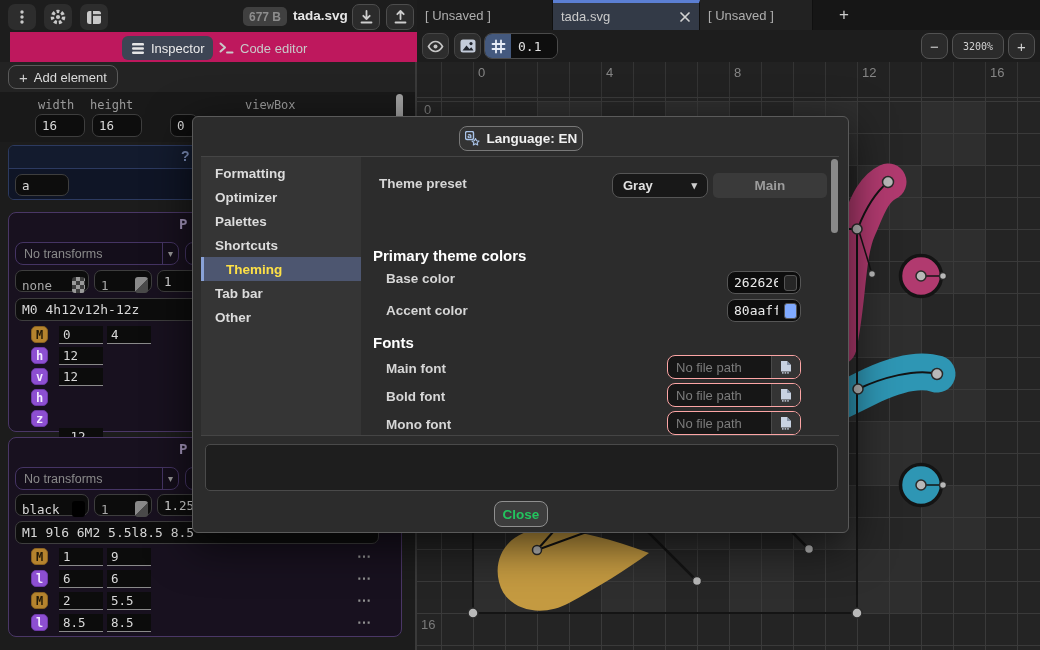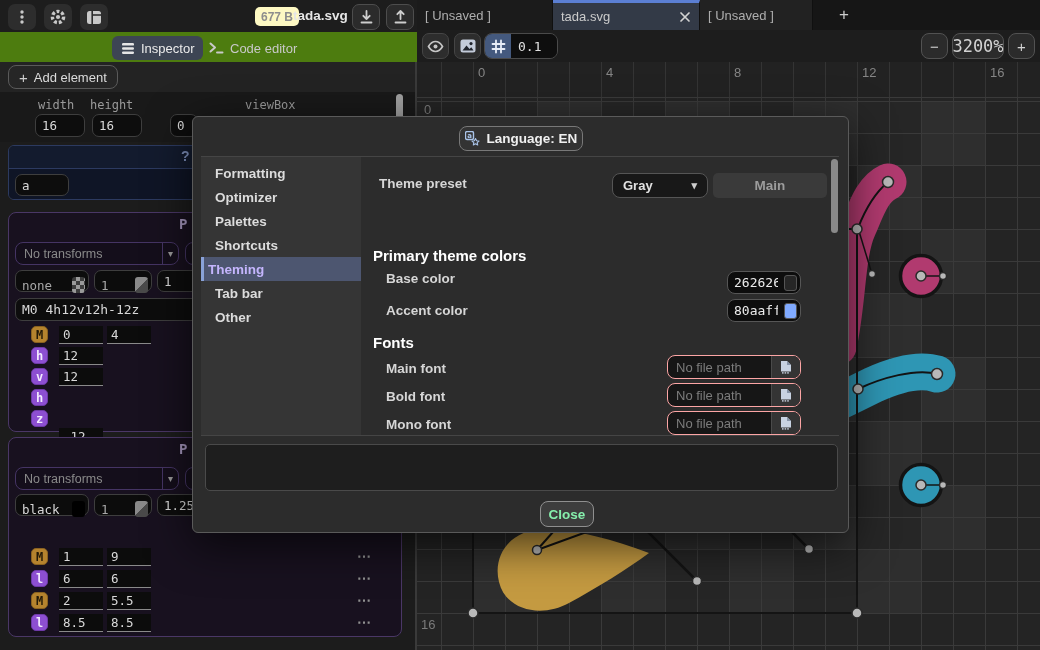--- a/index.html
+++ b/index.html
@@ -4,21 +4,21 @@
 <style>
   * { box-sizing: border-box; margin: 0; padding: 0; }
   html,body { width:1040px; height:650px; overflow:hidden; }
   body { background:#191919; font-family:"Liberation Sans",sans-serif; color:#d8d8d8; }
   .abs { position:absolute; }
   #app { position:relative; width:1040px; height:650px; background:#1d1d1d; }
   .mono { font-family:"DejaVu Sans Mono",monospace; }
 
   
   .iconbtn { background:#2d2d2d; border-radius:7px; display:flex; align-items:center; justify-content:center; }
-  .sizebadge { background:#fef9c3; border-radius:5px; color:#8d8d8d; font-weight:bold; font-size:12px; display:flex; align-items:center; justify-content:center;margin-left:12px; }
+  .sizebadge { background:#404040; border-radius:5px; color:#8d8d8d; font-weight:bold; font-size:12px; display:flex; align-items:center; justify-content:center; }
   .filename { color:#e6e6e6; font-size:13.5px; font-weight:bold; }
 
   .paneltab { display:flex; align-items:center; gap:6px; font-size:13px; color:#c9c9c9; padding:0 9px; height:24px; border-radius:6px; }
   .paneltab.active { background:#3d4554; color:#ececec; }
 
   
   .tabsbar { background:#161616; }
   .doctab { position:absolute; top:0; height:30px; display:flex; align-items:center; padding:0 8px; font-size:13px; color:#aeaeae; background:#1e1e1e; border-right:1px solid #101010; }
   .doctab.active { background:#333a47; border-top:3px solid #5b7fd4; color:#cbcbcb; }
 
@@ -54,34 +54,34 @@
   .rlabel { position:absolute; top:3px; color:#858585; font-size:13px; }
   .vlabel { position:absolute; color:#7a7a7a; font-size:13px; }
   .gridlayer { background-image:linear-gradient(to right,#3a3a3a 1px,transparent 1px),linear-gradient(to bottom,#3a3a3a 1px,transparent 1px); background-size:32px 32px; background-position:24px 3px; }
   .vbchecker { background:repeating-conic-gradient(#2e2e2e 0% 25%, #262626 0% 50%); background-size:128px 128px; }
 
   
   .modal { background:#2c2c2c; border:1px solid #5a5a5a; border-radius:6px; box-shadow:0 12px 45px rgba(0,0,0,.65); }
   .langbtn { background:#333333; border:1px solid #787878; border-radius:8px; color:#f0f0f0; font-size:13.5px; font-weight:bold; display:flex; align-items:center; gap:7px; justify-content:center; }
   .mnav { background:#353535; }
   .mnav-item { position:absolute; left:0; width:160px; height:24px; display:flex; align-items:center; padding-left:14px; font-size:13.5px; font-weight:bold; color:#dcdcdc; }
-  .mnav-item.selected { background:#4d5670; border-left:3px solid #89a2d8; color:#c4b5fd; padding-left:4px; }
+  .mnav-item.selected { background:#4d5670; border-left:3px solid #89a2d8; color:#fde047; padding-left:22px; }
   .mheading { color:#ffffff; font-size:15px; font-weight:bold; }
   .mlabel { color:#d6d6d6; font-size:13.5px; font-weight:bold; }
   .mselect { background:#181818; border:1px solid #555555; border-radius:8px; color:#e2e2e2; font-size:13px; font-weight:bold; display:flex; align-items:center; justify-content:space-between; padding:0 10px; }
   .applybtn { background:#3a3a3a; border:none; border-radius:5px; color:#9c9c9c; font-size:13.5px; font-weight:bold; }
   .hexgroup { border:1px solid #565656; border-radius:8px; background:#0d0d0d; display:flex; align-items:center; padding:0 3px 0 0; }
   .hexgroup input { flex:1; min-width:0; background:transparent; border:none; outline:none; color:#ececec; font-family:"DejaVu Sans Mono",monospace; font-size:13px; padding:0 6px; }
   .hexswatch { width:13px; height:16px; border-radius:3px; border:1px solid #555; }
   .filegroup { border:1px solid #fca5a5; border-radius:8px; background:#161616; display:flex; align-items:stretch; overflow:hidden; }
   .filegroup input { flex:1; min-width:0; background:transparent; border:none; outline:none; color:#e0e0e0; font-size:13px; padding:0 8px; }
   .filegroup input::placeholder { color:#7c7c7c; }
   .filebtn { width:29px; background:#343434; border-left:1px solid #4a4a4a; display:flex; align-items:center; justify-content:center; }
   .descbox { background:#1e1e1e; border:1px solid #4a4a4a; border-radius:5px; }
-  .closebtn { background:#3d3d3d; border:1px solid #8f8f8f; border-radius:8px; color:#86efac; font-size:13.5px; font-weight:bold;margin-left:46px; }
+  .closebtn { background:#3d3d3d; border:1px solid #8f8f8f; border-radius:8px; color:#22c55e; font-size:13.5px; font-weight:bold; }
   .mscroll { background:#8a8a8a; border-radius:4px; }
   input::placeholder { font-family:"Liberation Sans",sans-serif; }
 </style>
 </head>
 <body>
 
 <div id="app">
 
   <div class="abs" style="left:0;top:0;width:417px;height:32px;background:#1d1d1d;">
     <div class="abs iconbtn" style="left:8px;top:4px;width:28px;height:26px;">
@@ -117,21 +117,21 @@
       </svg>
     </div>
     <div class="abs iconbtn" style="left:386px;top:4px;width:28px;height:26px;background:#2b2b2b;border:1px solid #4d4d4d;">
       <svg width="15" height="16" viewBox="0 0 15 16">
         <path d="M7.5 10V2M7.5 2L4.3 5.2M7.5 2l3.2 3.2" stroke="#cecece" stroke-width="1.8" fill="none" stroke-linecap="round"></path>
         <path d="M2.5 13.5h10" stroke="#cecece" stroke-width="1.8" stroke-linecap="round"></path>
       </svg>
     </div>
   </div>
 
-  <div class="abs" style="left:0;top:32px;width:417px;height:30px;background:#4d7c0f;text-align:center;">
+  <div class="abs" style="left:10px;top:32px;width:417px;height:30px;background:#be185d;text-align:center;">
     <div class="abs paneltab active" style="left:112px;top:4px;">
       <svg width="14" height="13" viewBox="0 0 14 13">
         <rect x="1" y="1" width="12" height="2.6" rx="1.2" fill="#e6e6e6"></rect>
         <rect x="1" y="5.2" width="12" height="2.6" rx="1.2" fill="#e6e6e6"></rect>
         <rect x="1" y="9.4" width="12" height="2.6" rx="1.2" fill="#e6e6e6"></rect>
       </svg>
       <span>Inspector</span>
     </div>
     <div class="abs paneltab" style="left:200px;top:4px;">
       <svg width="15" height="12" viewBox="0 0 15 12">
@@ -214,20 +214,21 @@
       <div class="abs nt-select" style="left:176px;top:29px;width:24px;height:23px;"></div>
       <div class="abs sw-group" style="left:6px;top:56px;width:74px;height:22px;">
         <span class="val" style="color:#d8d8d8;">black</span>
         <span class="swatch" style="background:#000;"></span>
       </div>
       <div class="abs sw-group" style="left:85px;top:56px;width:58px;height:22px;">
         <span class="val">1</span>
         <span class="swatch gray2"></span>
       </div>
       <input class="abs dinput" style="left: 148px; top: 56px; width: 54px; height: 22px;" value="1.25">
+      <input class="abs dinput" style="left: 6px; top: 83px; width: 364px; height: 23px; font-size: 13px;" value="M1 9l6 6M2 5.5l8.5 8.5">
       <div class="abs" style="left:0;top:110px;width:392px;height:88px;">
         <div class="abs cmdbadge bM" style="left:22px;top:0;">M</div>
         <input class="abs uinput" style="left: 50px; top: 0px; width: 44px;" value="1">
         <input class="abs uinput" style="left: 98px; top: 0px; width: 44px;" value="9">
         <span class="abs rowmenu" style="left:348px;top:0;">⋯</span>
         <div class="abs cmdbadge bP" style="left:22px;top:22px;">l</div>
         <input class="abs uinput" style="left: 50px; top: 22px; width: 44px;" value="6">
         <input class="abs uinput" style="left: 98px; top: 22px; width: 44px;" value="6">
         <span class="abs rowmenu" style="left:348px;top:22px;">⋯</span>
         <div class="abs cmdbadge bM" style="left:22px;top:44px;">M</div>
@@ -278,21 +279,21 @@
       <div style="width:28px;background:#44597e;display:flex;align-items:center;justify-content:center;">
         <svg width="15" height="15" viewBox="0 0 15 15">
           <path d="M5 1.5v12M10 1.5v12M1.5 5h12M1.5 10h12" stroke="#e7edf8" stroke-width="1.8" stroke-linecap="round"></path>
         </svg>
       </div>
       <input class="mono" style="width: 46px; background: rgb(14, 14, 14); border: none; outline: none; color: rgb(224, 224, 224); font-size: 13px; padding: 0px 7px;" value="0.1">
     </div>
     <div class="abs zbtn" style="left:504px;top:3px;width:27px;height:26px;">
       <span>−</span>
     </div>
-    <div class="abs zbtn mono" style="left:535px;top:3px;width:52px;height:26px;font-size:17px;">
+    <div class="abs zbtn mono" style="left:535px;top:3px;width:52px;height:26px;font-size:10px;">
       <span>3200%</span>
     </div>
     <div class="abs zbtn" style="left:591px;top:3px;width:27px;height:26px;">
       <span>+</span>
     </div>
   </div>
 
   <div class="abs canvas" style="left:417px;top:62px;width:623px;height:588px;">
 
     <div class="abs ruler" style="left:0;top:0;width:623px;height:36px;">

